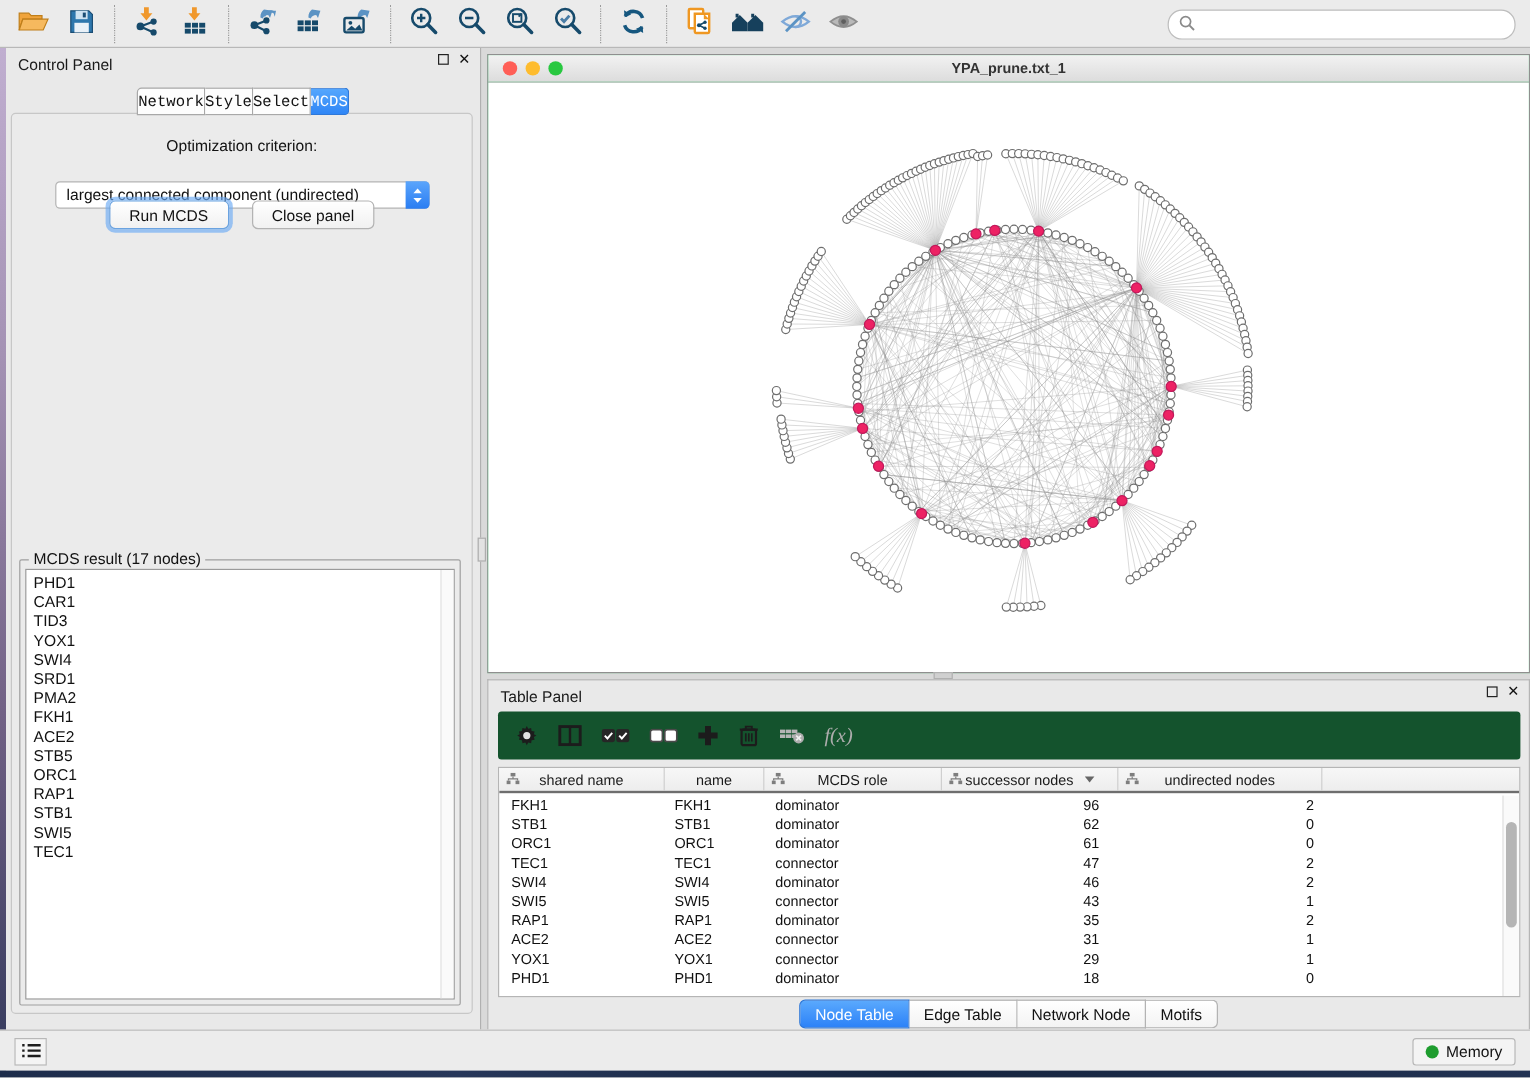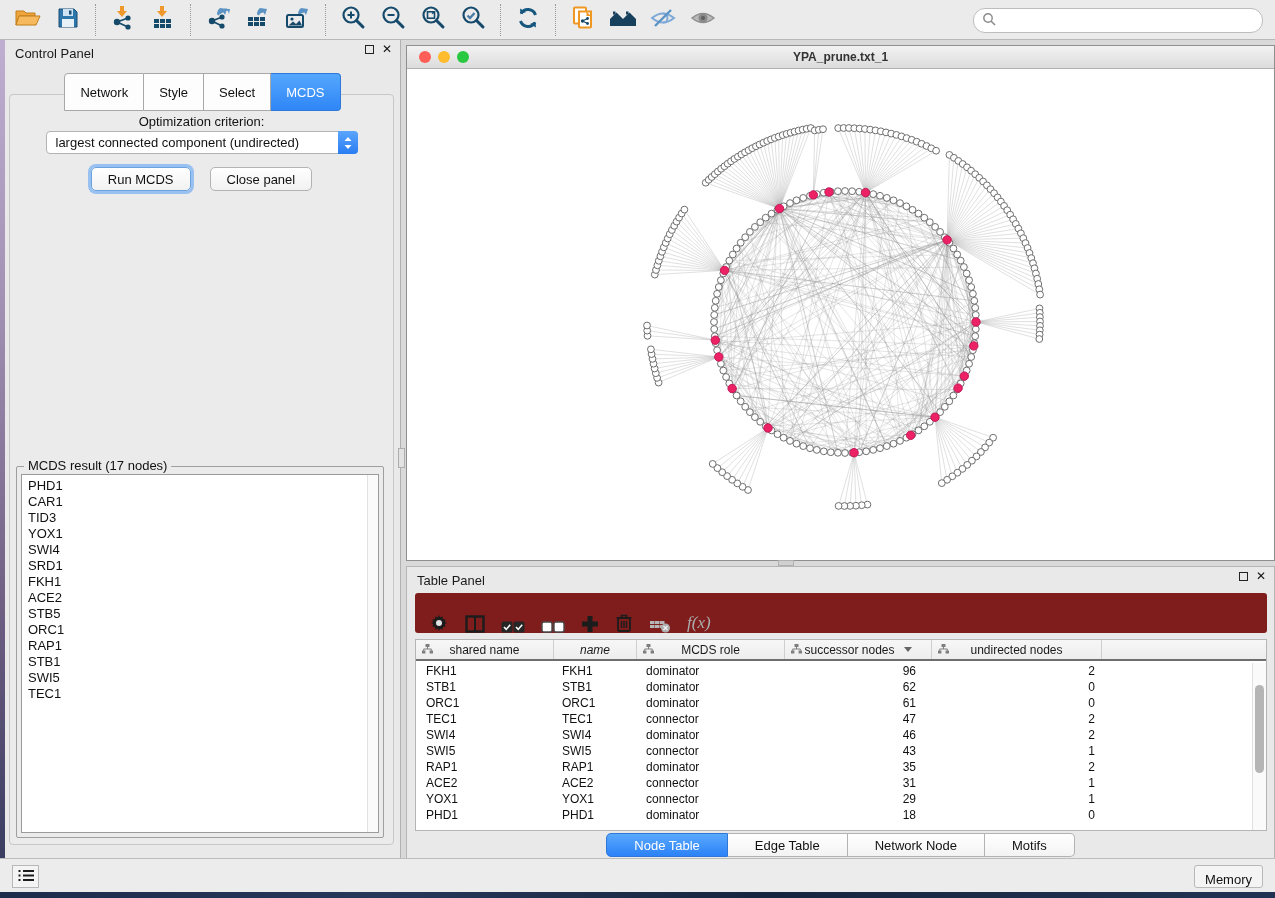--- a/index.html
+++ b/index.html
@@ -19,28 +19,28 @@
 
   
   #control-panel { position:absolute; left:5px; top:40px; width:396px; height:818px; background:#e9e9e9; border-right:1px solid #b0b0b0; }
   .panel-titlebar { position:relative; height:26px; display:flex; align-items:center; padding:0 10px; }
   .panel-title { font-size:13px; color:#1a1a1a; }
   .win-ctrls { position:absolute; right:8px; top:5px; display:flex; gap:8px; align-items:center; }
   .float-box { width:9px; height:9px; border:1.5px solid #222; display:inline-block; }
   .close-x { font-family:"DejaVu Sans",sans-serif; font-size:12px; font-weight:bold; color:#111; line-height:9px; }
 
   #cp-tabs { position:absolute; left:0; top:33px; width:100%; display:flex; justify-content:center; z-index:3; }
-  .cp-tab { height:38px; padding:0 15px; background:#fdfdfd; border:1px solid #a8a8a8; border-left-width:0; display:flex; align-items:center; font-size:13px; color:#111; }
+  .cp-tab { height:23px; padding:0 0; background:#fdfdfd; border:1px solid #a8a8a8; border-left-width:0; display:flex; align-items:center; font-size:13px; color:#111;font-family:Liberation Mono, monospace; }
   .cp-tab:first-child { border-left-width:1px; border-radius:4px 0 0 0; }
   .cp-tab.last { border-radius:0 4px 0 0; }
   .cp-tab.active { background:linear-gradient(180deg,#55a7fd,#2f86f6); color:#fff; border-color:#2f78d8; border-radius:0 4px 4px 0; }
 
   #cp-card { position:absolute; left:4px; right:6px; top:54px; bottom:13px; background:#ebebeb; border:1px solid #c7c7c7; border-radius:4px; }
   #opt-label { position:absolute; top:19px; width:100%; text-align:center; font-size:13px; color:#111; }
-  #opt-select { position:absolute; top:36px; left:50%; transform:translateX(-50%); width:312px; height:23px; background:#fff; border:1px solid #b3b3b3; border-radius:4px; display:flex; align-items:center; }
+  #opt-select { position:absolute; top:56px; left:50%; transform:translateX(-50%); width:312px; height:23px; background:#fff; border:1px solid #b3b3b3; border-radius:4px; display:flex; align-items:center; }
   #opt-select .sel-text { flex:1; padding-left:9px; font-size:13px; color:#111; white-space:nowrap; }
   .sel-stepper { width:20px; height:23px; margin-right:-1px; background:linear-gradient(180deg,#5ba5fc,#2a7df2); border-radius:0 4px 4px 0; display:flex; flex-direction:column; align-items:center; justify-content:center; color:#fff; }
   .sel-stepper svg { display:block; }
   #cp-buttons { position:absolute; top:72px; width:100%; display:flex; justify-content:center; gap:19px;align-items:center; }
   .mac-btn { height:24px; padding:0 16px; background:linear-gradient(180deg,#ffffff,#f1f1f1); border:1px solid #b3b3b3; border-radius:5px; font-size:13px; color:#111; display:flex; align-items:center; }
   .mac-btn.focus-ring { box-shadow:0 0 0 3px rgba(107,170,245,.65); border-color:#6ba3e0; }
 
   #mcds-fieldset { position:absolute; left:6px; right:9px; top:371px; height:372px; border:1px solid #9f9f9f; border-radius:2px; }
   #mcds-legend { position:absolute; top:-9px; left:7px; background:#ebebeb; padding:0 4px; font-size:13px; color:#111; }
   #mcds-listbox { position:absolute; left:4px; right:4px; top:7px; bottom:4px; background:#fff; border:1px solid #9a9a9a; overflow:hidden; }
@@ -58,50 +58,50 @@
   .traffic { position:absolute; left:12px; top:5px; display:flex; gap:7px; }
   .light { width:12px; height:12px; border-radius:50%; }
   .light.red { background:var(--traffic-red,#ff5f57); }
   .light.yellow { background:var(--traffic-yellow,#febc2e); }
   .light.green { background:var(--traffic-green,#28c840); }
   #net-title { font-size:12px; font-weight:bold; color:#333; }
   #net-canvas { position:absolute; left:0; top:23px; width:867px; height:491px; background:#fff; }
 
   
   #table-panel { position:absolute; left:406px; top:566px; width:869px; height:292px; background:#e9e9e9; border:1px solid #b5b5b5; border-bottom:none; }
-  #tp-toolbar { position:absolute; left:8px; top:26px; width:852px; height:40px; background:#7f1d1d; border-radius:3px; display:flex; align-items:flex-end; padding-left:14px; gap:16px; }
+  #tp-toolbar { position:absolute; left:8px; top:26px; width:852px; height:40px; background:#14532d; border-radius:3px; display:flex; align-items:center; padding-left:14px; gap:16px; }
   .tp-icon { display:flex; align-items:center; justify-content:center; }
   .fx-label { font-family:"Liberation Serif", serif; font-style:italic; font-size:17px; color:#adadad; }
   #tp-table { position:absolute; left:8px; top:72px; width:852px; height:192px; background:#fff; border:1px solid #b5b5b5; overflow:hidden; }
   #tp-header { position:relative; height:21px; background:linear-gradient(180deg,#f7f7f7,#ededed); border-bottom:2px solid #6e6e6e; display:flex; }
   .th { position:relative; display:flex; align-items:center; justify-content:center; gap:5px; font-size:12px; color:#1a1a1a; border-right:1px solid #cfcfcf; }
   .th:last-child { border-right:none; }
   .th .sitemap { flex:none; position:absolute; left:6px; }
   .sort-caret { width:0; height:0; border-left:4px solid transparent; border-right:4px solid transparent; border-top:5px solid #666; margin-left:4px; }
-  .col0{width:138px;} .col1{width:83px;font-style:italic;} .col2{width:148px;} .col3{width:147px;} .col4{width:170px;} .colfill{flex:1;}
+  .col0{width:138px;} .col1{width:83px;} .col2{width:148px;} .col3{width:147px;} .col4{width:170px;} .colfill{flex:1;}
   #tp-rows { position:absolute; left:0; top:23px; right:14px; bottom:0; }
   .tr { display:flex; height:16px; line-height:16px; font-size:12px; color:#111; }
   .td { overflow:hidden; white-space:nowrap; }
   .td.c0 { width:138px; padding-left:10px; }
   .td.c1 { width:83px; padding-left:8px; }
   .td.c2 { width:148px; padding-left:9px; }
   .td.c3 { width:147px; text-align:right; padding-right:16px; }
   .td.c4 { width:170px; text-align:right; padding-right:7px; }
   #tp-scrollbar { position:absolute; right:0; top:23px; width:14px; bottom:0; background:#fafafa; border-left:1px solid #e0e0e0; }
   #tp-thumb { position:absolute; left:2px; top:22px; width:9px; height:88px; background:#b5b5b5; border-radius:5px; }
   #tp-tabs { position:absolute; left:0; right:0; top:266px; display:flex; justify-content:center; }
-  .tp-tab { height:24px; padding:0 27px; display:flex; align-items:center; background:linear-gradient(180deg,#ffffff,#f3f3f3); border:1px solid #b3b3b3; border-left-width:0; font-size:13px; color:#111; }
+  .tp-tab { height:24px; padding:0 12px; display:flex; align-items:center; background:linear-gradient(180deg,#ffffff,#f3f3f3); border:1px solid #b3b3b3; border-left-width:0; font-size:13px; color:#111; }
   .tp-tab.first { border-left-width:1px; border-radius:5px 0 0 5px; }
   .tp-tab.last { border-radius:0 5px 5px 0; }
   .tp-tab.active { background:linear-gradient(180deg,#5aa9fd,#2c82f8); color:#fff; border-color:#2f78d8; }
 
   
   #status-bar { position:absolute; left:0; top:858px; width:1275px; height:34px; background:#ececec; border-top:1px solid #bdbdbd; }
   #status-list-btn { position:absolute; left:12px; top:6px; width:27px; height:23px; background:#f4f4f4; border:1px solid #b8b8b8; display:flex; align-items:center; justify-content:center; }
-  #memory-btn { position:absolute; right:12px; top:6px; height:23px; padding:0 10px; background:#f4f4f4; border:1px solid #b8b8b8; border-radius:3px; display:flex; align-items:center; gap:6px; font-size:13px; color:#111;flex-direction:column; }
+  #memory-btn { position:absolute; right:12px; top:6px; height:23px; padding:0 10px; background:#f4f4f4; border:1px solid #b8b8b8; border-radius:3px; display:flex; align-items:center; gap:6px; font-size:13px; color:#111; }
   #memory-dot { width:11px; height:11px; border-radius:50%; background:var(--memory-green,#1f9d2f); }
 </style>
 </head>
 <body>
 
 <div id="toolbar">
   <div class="tb-btn">
     <span><svg width="28" height="24" viewBox="0 0 28 24">
           <path d="M2 5 h8 l2 2 h9 v3 H5 L2 19 Z" fill="#f0a43c" stroke="#c07f1a"></path>
           <path d="M5 10 h21 l-4 9 H2 Z" fill="#f6b95e" stroke="#c07f1a"></path>
@@ -287,20 +287,21 @@
       <span id="mcds-legend">MCDS result (17 nodes)</span>
       <div id="mcds-listbox">
         <div id="mcds-list">
 
         <div>PHD1</div>
             <div>CAR1</div>
             <div>TID3</div>
             <div>YOX1</div>
             <div>SWI4</div>
             <div>SRD1</div>
+            <div>PMA2</div>
             <div>FKH1</div>
             <div>ACE2</div>
             <div>STB5</div>
             <div>ORC1</div>
             <div>RAP1</div>
             <div>STB1</div>
             <div>SWI5</div>
             <div>TEC1</div>
           </div>
         <div id="mcds-scroll"></div>

